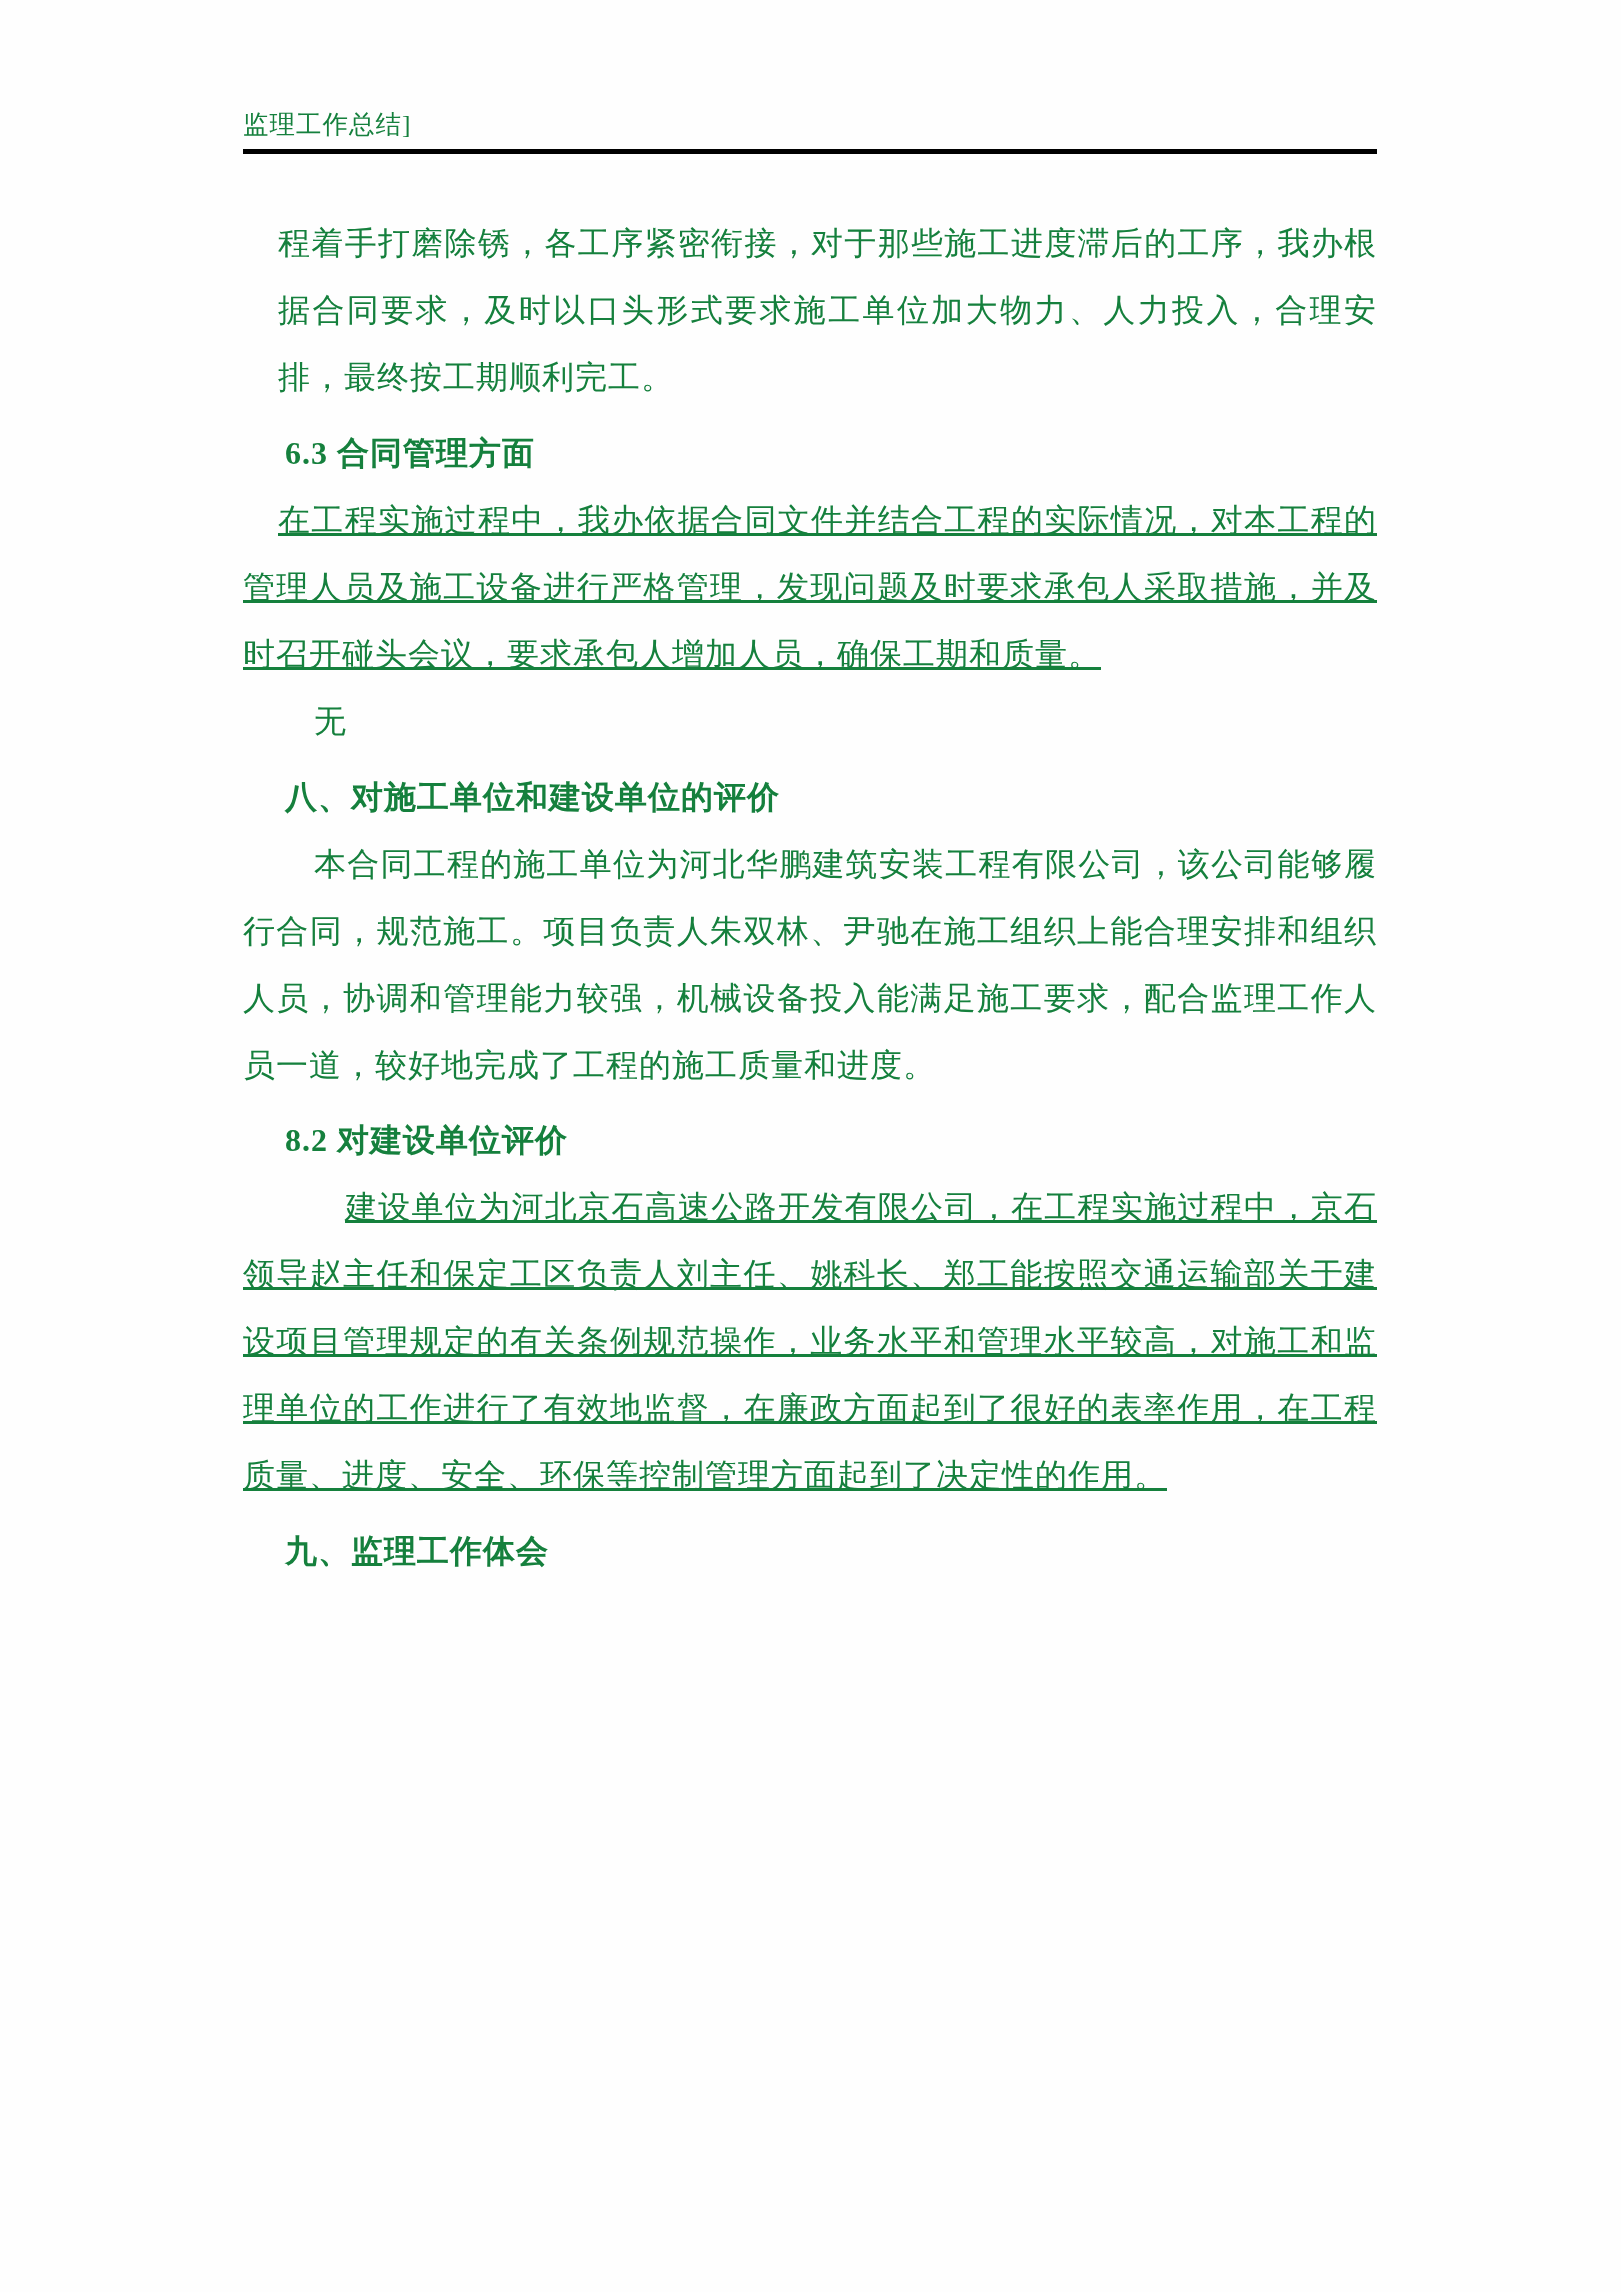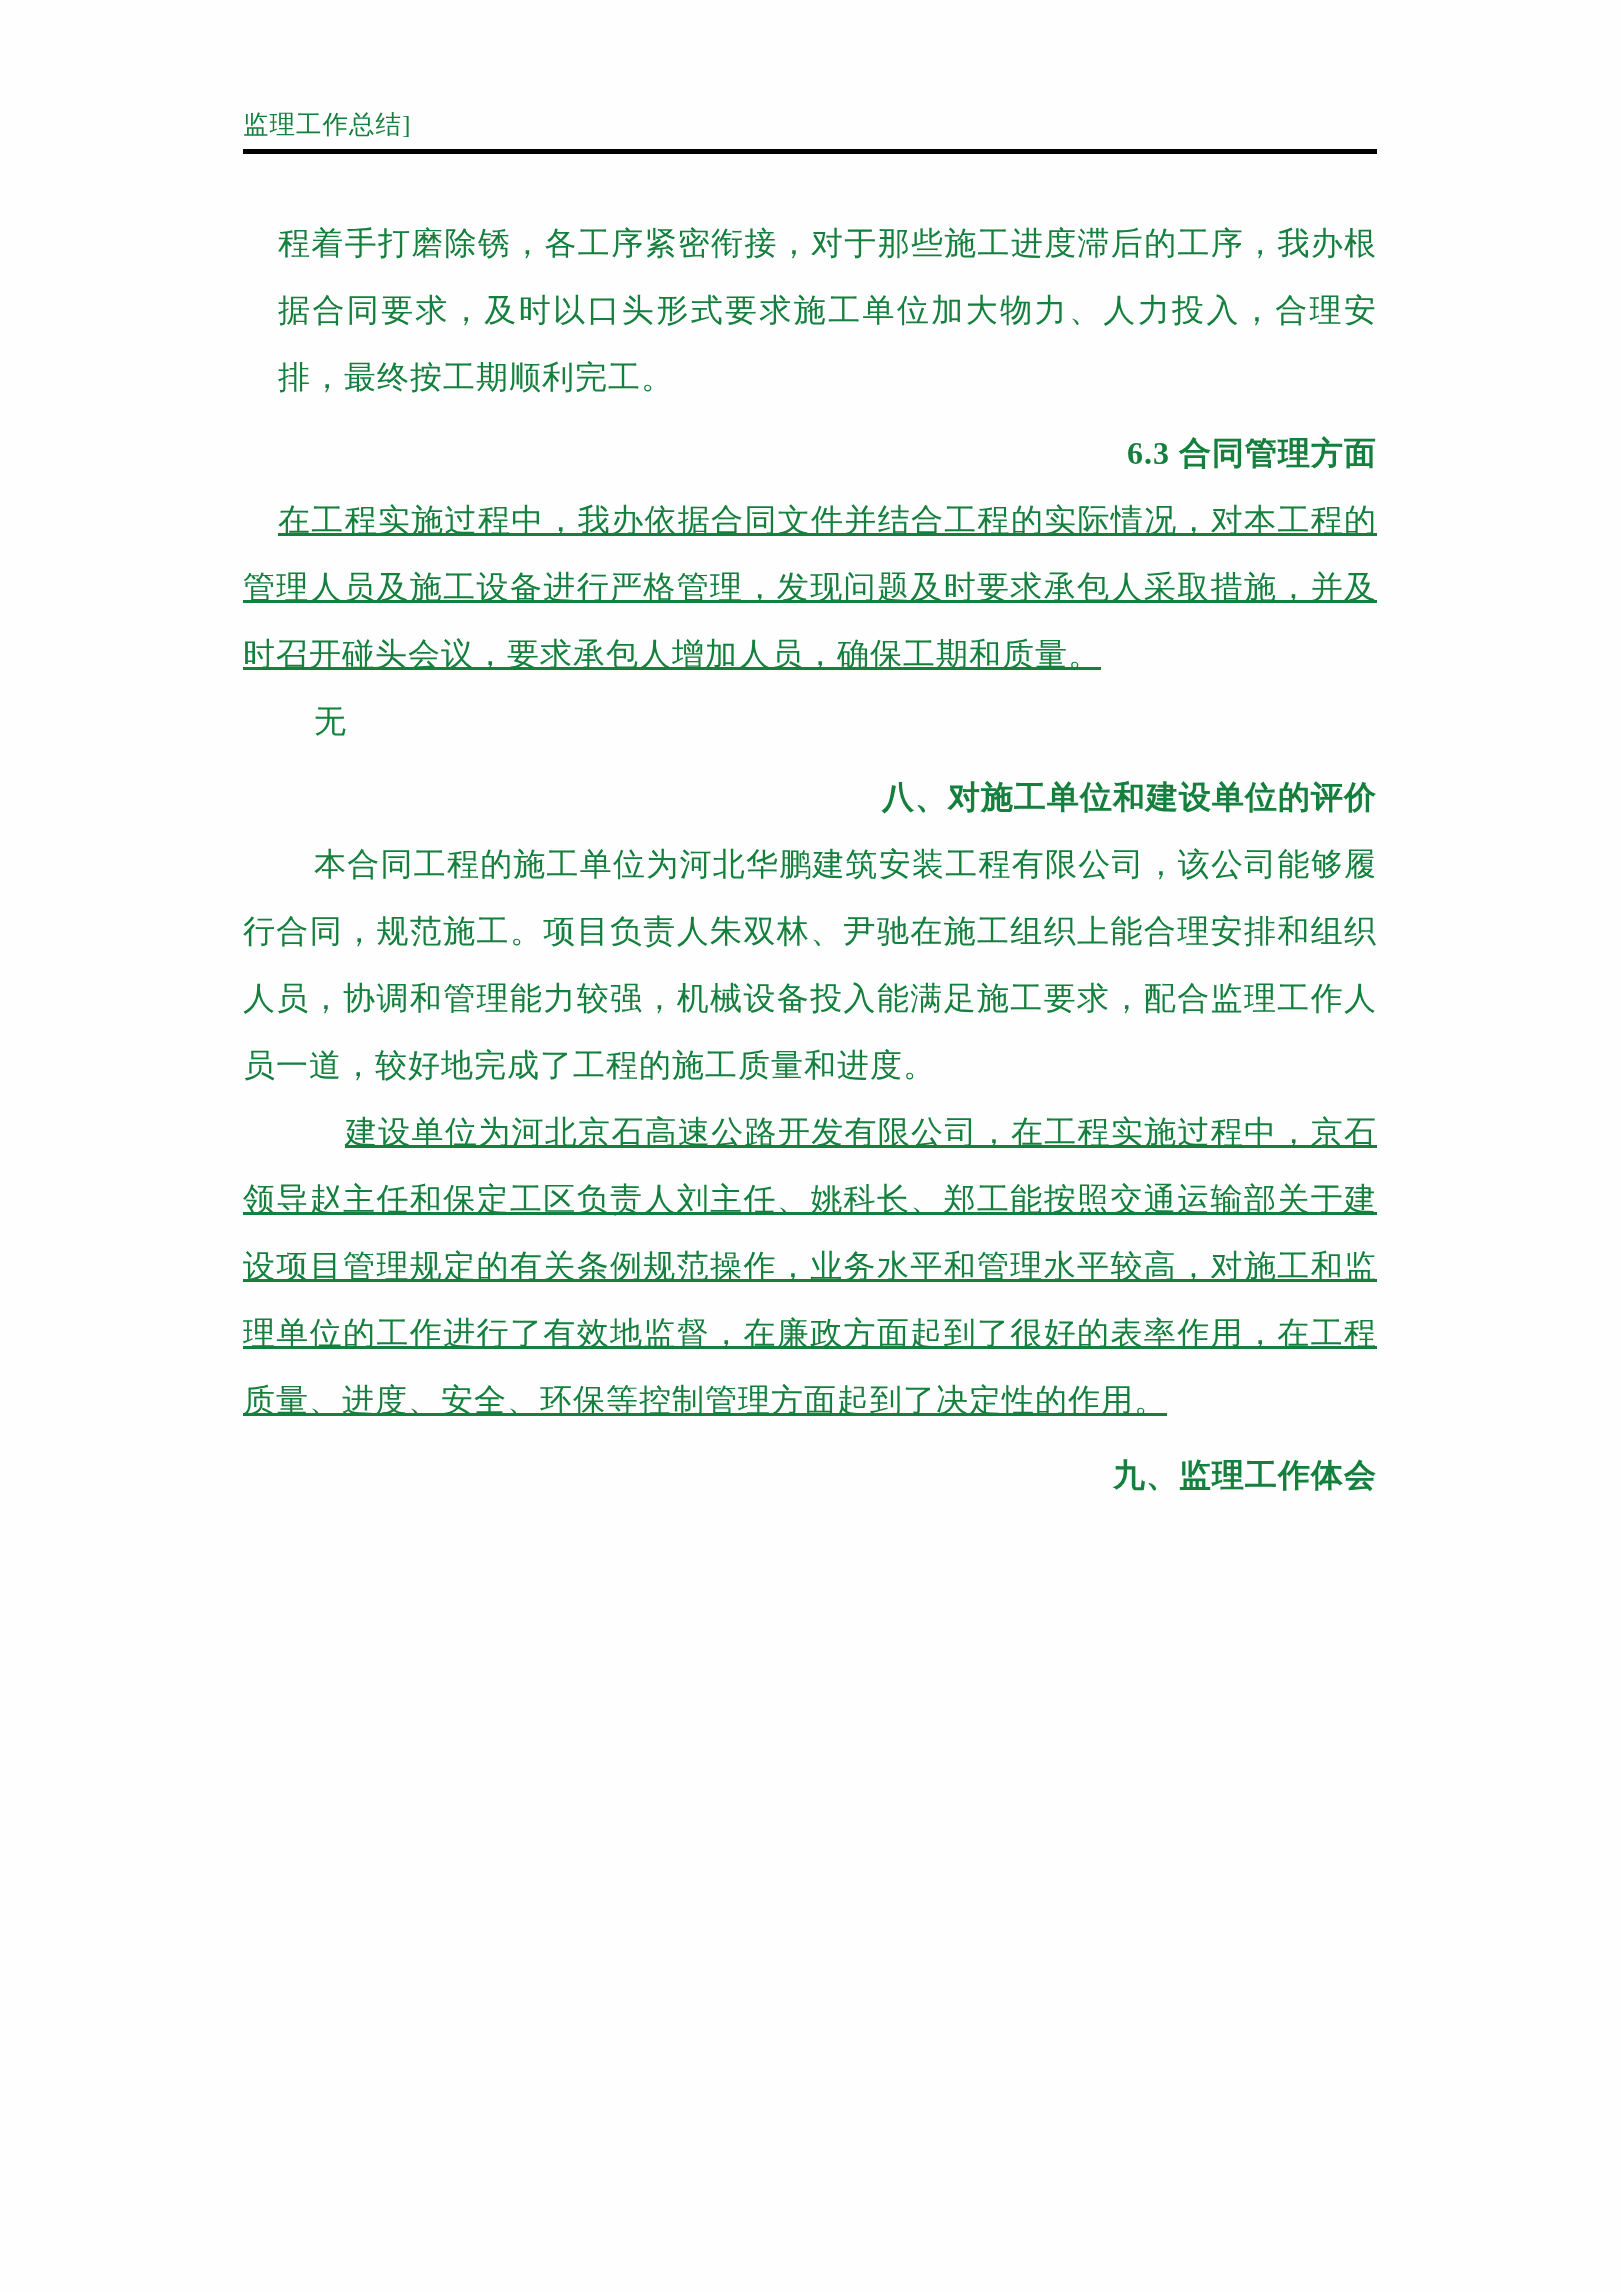--- a/index.html
+++ b/index.html
@@ -40,21 +40,21 @@
   .para, .heading {
     margin: 0;
     font-size: 32px;
     line-height: 67px;
     letter-spacing: 1px;
     text-align: justify;
   }
   .heading {
     font-weight: bold;
     margin-top: 8.8px;
-    text-align: right;
+    text-align: left;
     margin-left: 42px;
   }
   .para.carryover { padding-left: 35px; }
   .para.indent1 { text-indent: 35px; text-decoration: underline; }
   .para.indent2 { text-indent: 71px; }
   .para.indent3 { text-indent: 102px; text-decoration: underline; }
   .para.plain { text-align: left; text-indent: 71px; }
 </style>
 </head>
 <body>
@@ -75,20 +75,21 @@
     <p class="para indent1">在工程实施过程中，我办依据合同文件并结合工程的实际情况，对本工程的管理人员及施工设备进行严格管理，发现问题及时要求承包人采取措施，并及时召开碰头会议，要求承包人增加人员，确保工期和质量。</p>
 
 
     <p class="para plain">无</p>
 
     <p class="heading">八、对施工单位和建设单位的评价</p>
 
 
     <p class="para indent2">本合同工程的施工单位为河北华鹏建筑安装工程有限公司，该公司能够履行合同，规范施工。项目负责人朱双林、尹驰在施工组织上能合理安排和组织人员，协调和管理能力较强，机械设备投入能满足施工要求，配合监理工作人员一道，较好地完成了工程的施工质量和进度。</p>
 
+    <p class="heading">8.2 对建设单位评价</p>
 
     <p class="para indent3">建设单位为河北京石高速公路开发有限公司，在工程实施过程中，京石领导赵主任和保定工区负责人刘主任、姚科长、郑工能按照交通运输部关于建设项目管理规定的有关条例规范操作，业务水平和管理水平较高，对施工和监理单位的工作进行了有效地监督，在廉政方面起到了很好的表率作用，在工程质量、进度、安全、环保等控制管理方面起到了决定性的作用。</p>
 
     <p class="heading">九、监理工作体会</p>
 
 
   </div>
 </div>
 
 

